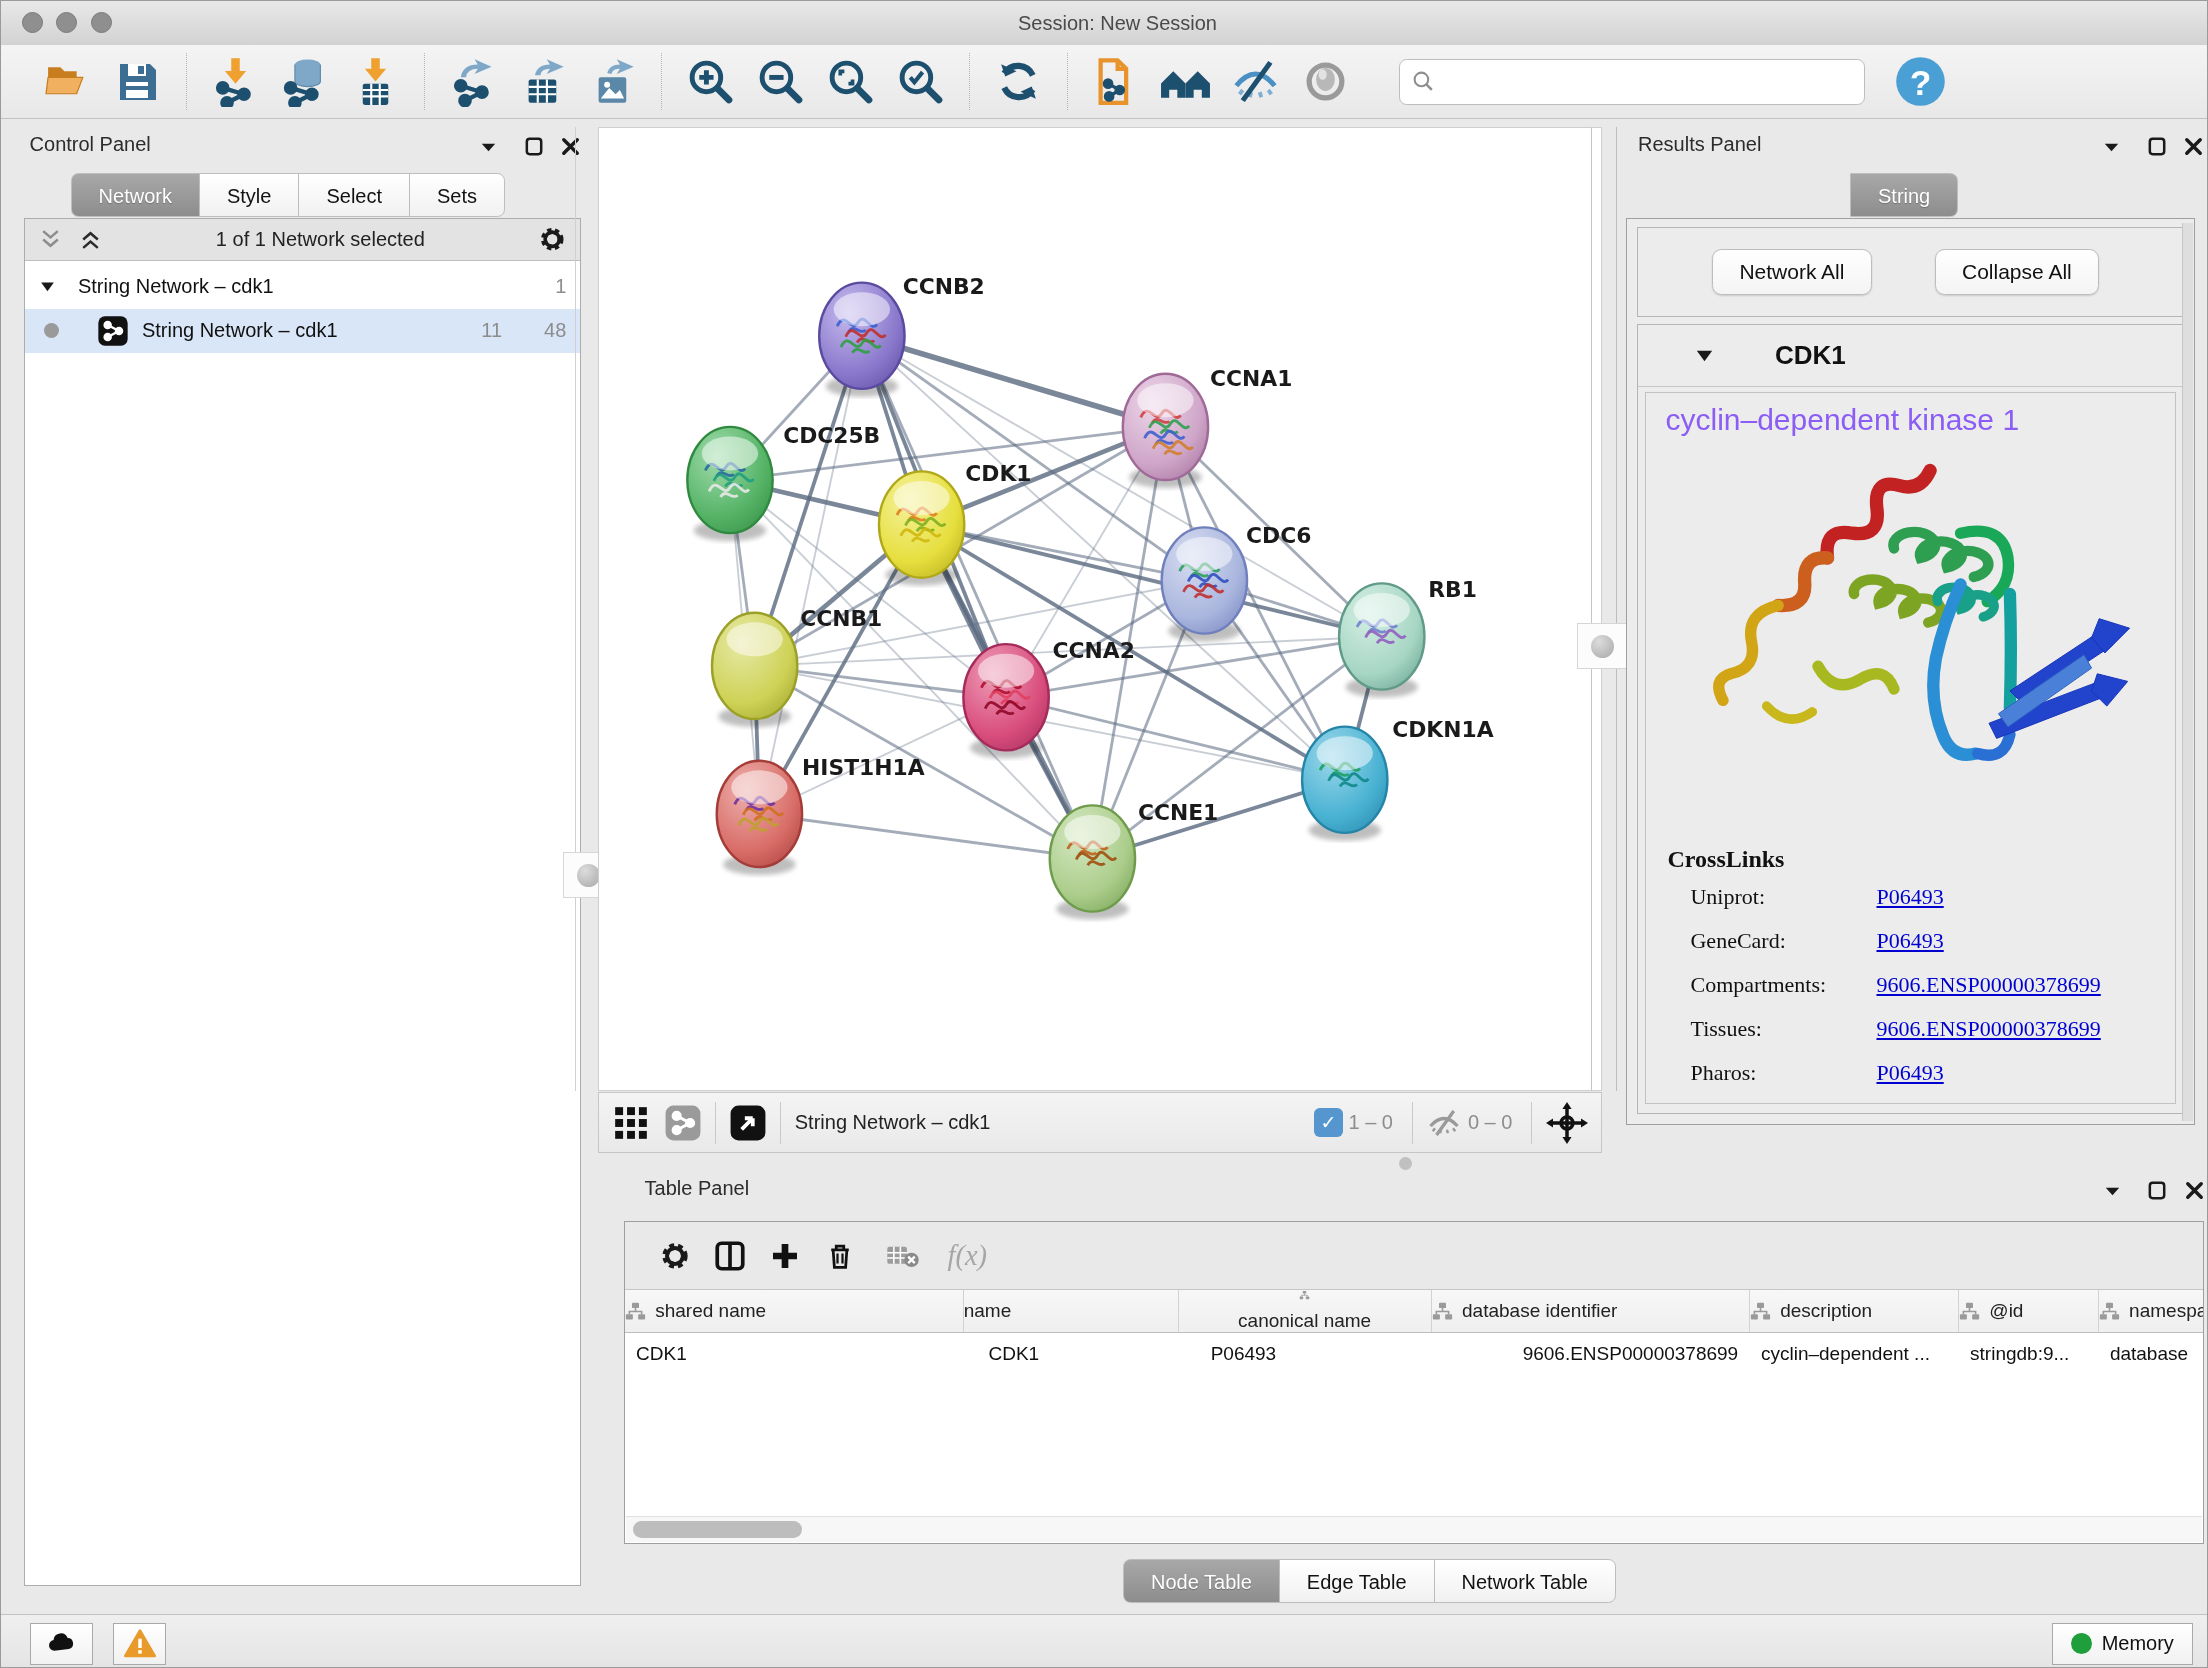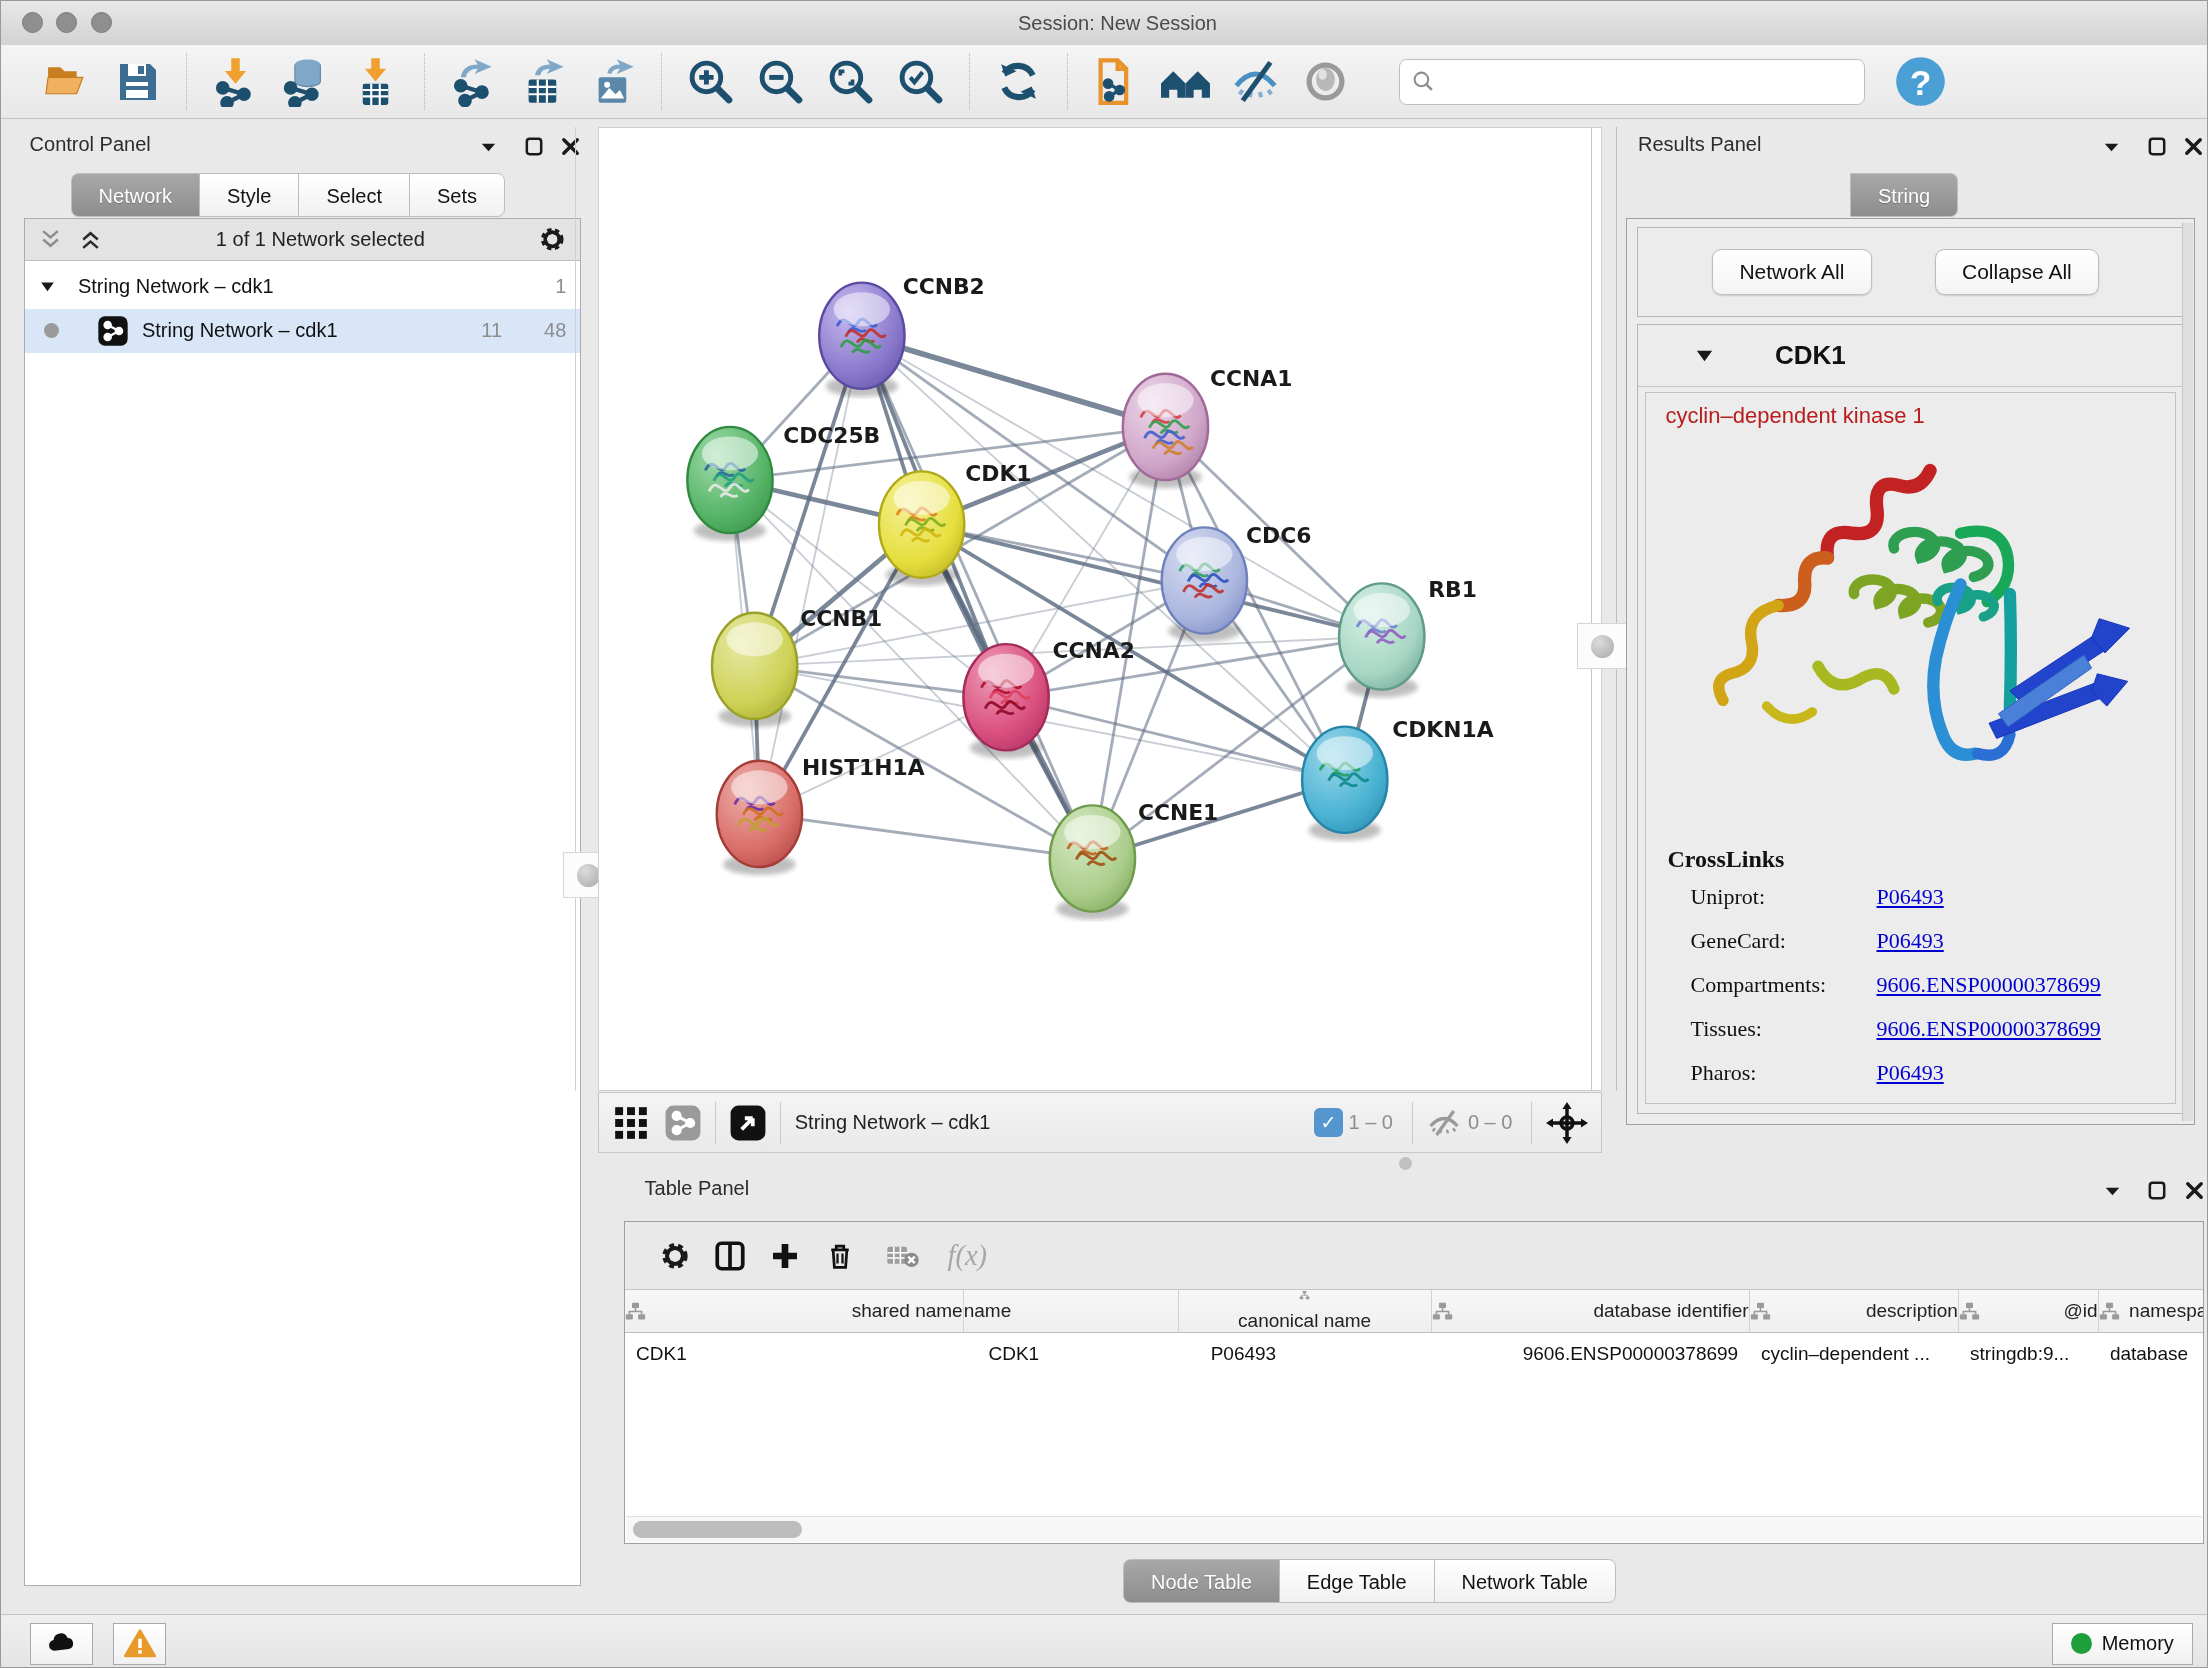--- a/index.html
+++ b/index.html
@@ -40,21 +40,21 @@
   .btn{background:linear-gradient(#ffffff,#f4f4f4);border:1px solid #bdbdbd;border-radius:9.5px;font-size:21px;color:#111;text-align:center;box-shadow:0 1px 1.9px rgba(0,0,0,.15);}
   .serif{font-family:"Liberation Serif",serif;}
   .link{color:#0000d0;text-decoration:underline;font-family:"Liberation Serif",serif;font-size:22px;}
   .cl-label{font-family:"Liberation Serif",serif;font-size:22px;color:#111;}
   
   #tpanel{left:616px;top:1172px;width:1592px;height:445px;}
   #tbox{left:6.7px;top:48px;width:1580px;height:323px;border:1px solid #9f9f9f;background:#fff;box-sizing:border-box;}
   #ttool{height:67px;background:#e9e9e9;border-bottom:1px solid #c6c6c6;display:flex;align-items:center;padding-left:23px;}
   .ttbtn{width:55px;height:51px;display:flex;align-items:center;justify-content:center;}
   #thead{display:flex;height:42px;background:linear-gradient(#f7f7f7,#efefef);border-bottom:1px solid #bdbdbd;}
-  .th{display:flex;align-items:center;justify-content:space-between;gap:9.5px;border-right:1px solid #d2d2d2;font-size:19px;color:#222;overflow:hidden;white-space:nowrap;box-sizing:border-box;}
+  .th{display:flex;align-items:center;justify-content:flex-start;gap:9.5px;border-right:1px solid #d2d2d2;font-size:19px;color:#222;overflow:hidden;white-space:nowrap;box-sizing:border-box;}
   .td{font-size:19px;color:#111;overflow:hidden;white-space:nowrap;box-sizing:border-box;padding:9.5px 11.4px 0 11.4px;}
   #hscroll{position:absolute;left:1px;bottom:1px;width:1576px;height:25px;background:#f7f7f7;border-top:1px solid #e0e0e0;}
   #hthumb{position:absolute;left:7.6px;top:3.8px;width:169px;height:17px;border-radius:8.6px;background:#bdbdbd;}
   
   #btabs{left:0;top:1558px;width:2208px;height:55px;}
   #statusbar{left:0;top:1613px;width:2208px;height:55px;background:linear-gradient(#efefef,#e4e4e4);border-top:1px solid #c2c2c2;}
   .sbtn{position:absolute;top:7.6px;height:40px;background:linear-gradient(#ffffff,#f1f1f1);border:1px solid #a9a9a9;display:flex;align-items:center;justify-content:center;}
   text.nodelabel{font-family:"DejaVu Sans",sans-serif;font-weight:bold;font-size:23px;fill:#1a1a1a;}
 </style>
 </head>
@@ -584,21 +584,21 @@
       </div>
 
       <div class="abs" style="left:9.5px;top:105px;width:546px;height:788px;border:1px solid #b5b5b5;">
         <div style="height:61px;display:flex;align-items:center;border-bottom:1px solid #c6c6c6;">
           <svg width="23" height="23" viewBox="0 0 24 24" style="margin-left:55px;">
               <path d="M4 7 h16 l-8 11 z" fill="#1a1a1a"></path>
             </svg>
           <span style="margin-left:59px;font-size:26px;font-weight:bold;color:#111;">CDK1</span>
         </div>
         <div class="abs" style="left:7.6px;top:67px;width:529px;height:710px;border:1px solid #c2c2c2;background:#ececec;">
-          <div style="padding:9.5px 0 0 19px;font-size:22px;color:#b91c1c;">cyclin–dependent kinase 1</div>
+          <div style="padding:9.5px 0 0 19px;font-size:30px;color:#8b5cf6;">cyclin–dependent kinase 1</div>
 
           <svg class="abs" style="left:28.5px;top:49px;" width="476" height="380" viewBox="0 0 500 400">
             <g fill="none" stroke-linecap="round">
               <path d="M268 30 q-10 22 -32 16 q-28 -8 -24 24 q4 30 -26 26 q-30 -6 -26 26" stroke="#c32222" stroke-width="14"></path>
               <path d="M160 122 q-26 -2 -24 26 q2 26 -28 24" stroke="#cc5f1e" stroke-width="14"></path>
               <path d="M108 172 q-34 8 -28 38 q6 28 -22 34 q-20 6 -8 28" stroke="#d2a517" stroke-width="12"></path>
               <path d="M96 278 q22 24 48 6" stroke="#c8b81c" stroke-width="10"></path>
               <path d="M150 236 q16 30 44 14 q26 -16 36 10" stroke="#a8b820" stroke-width="12"></path>
               <path d="M188 160 a20 13 0 1 1 26 10 a20 13 0 1 1 26 10 a20 13 0 1 1 26 10" stroke="#7da422" stroke-width="11"></path>
               <path d="M230 112 a22 14 0 1 1 28 10 a22 14 0 1 1 28 10 a22 14 0 1 1 28 10" stroke="#2e9e50" stroke-width="11"></path>

